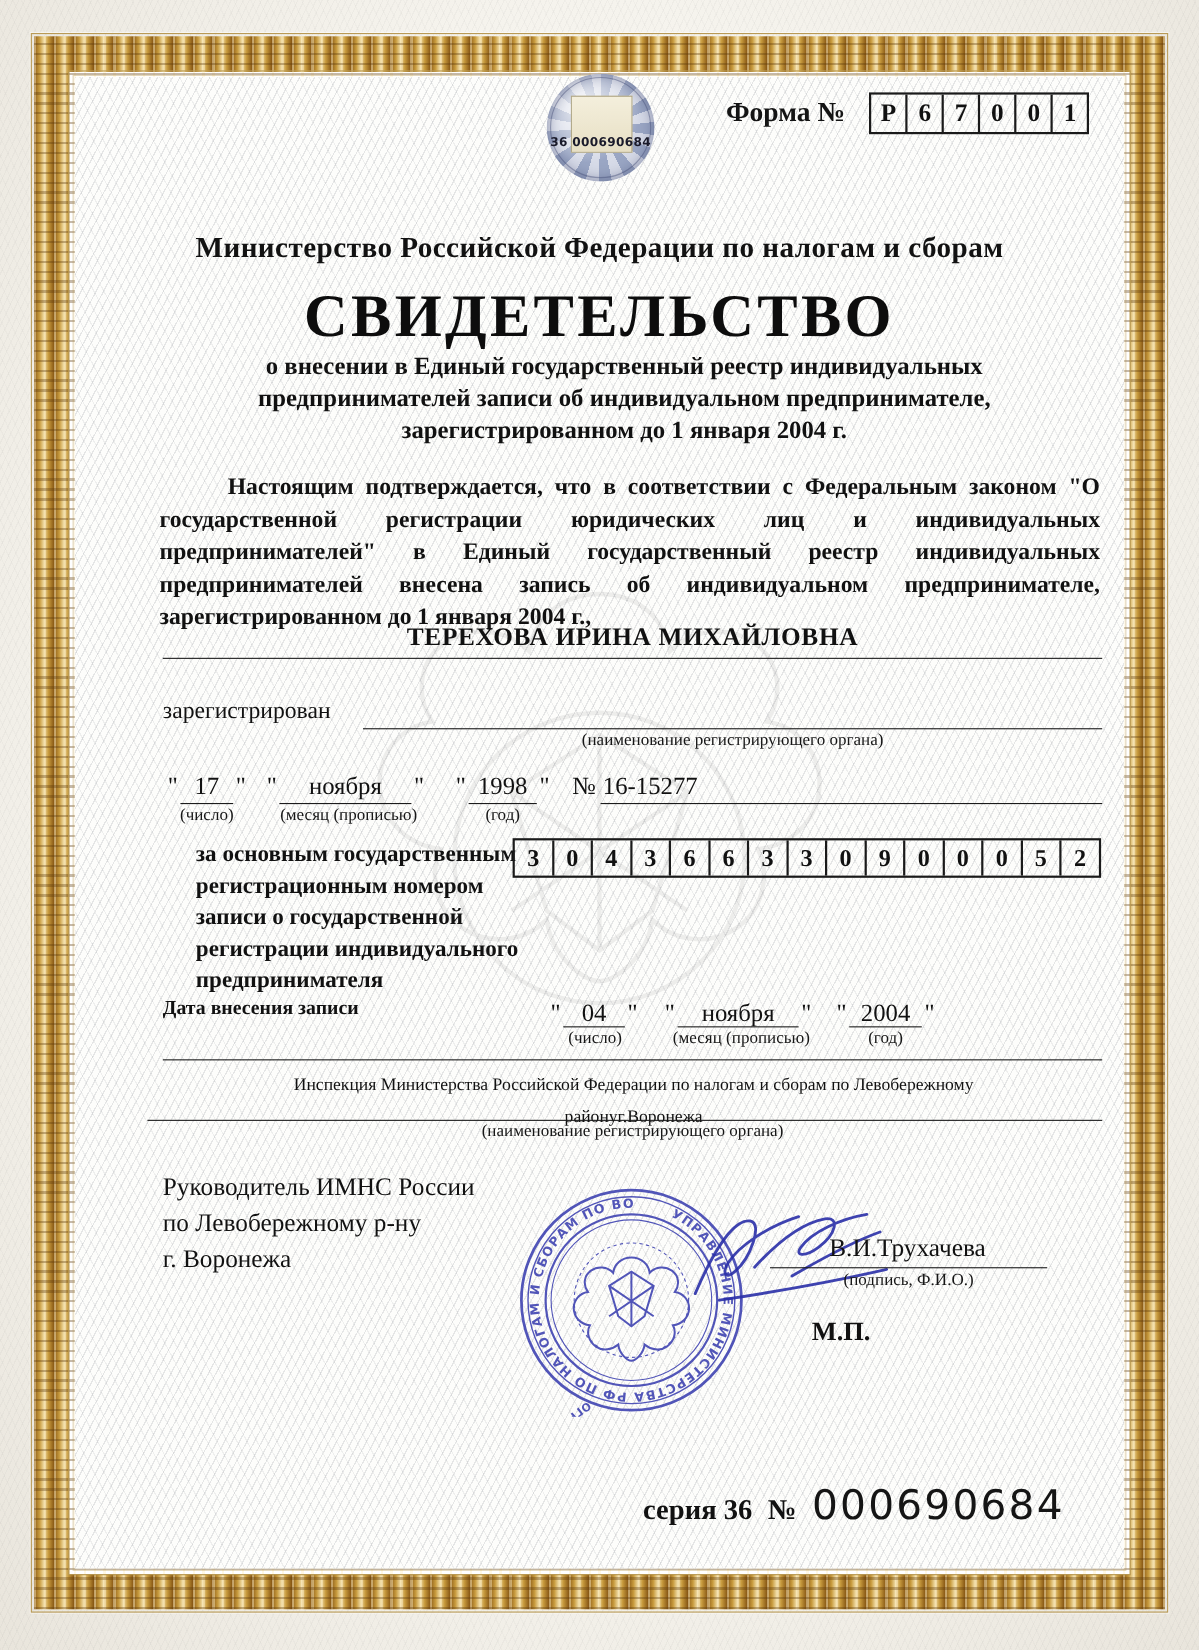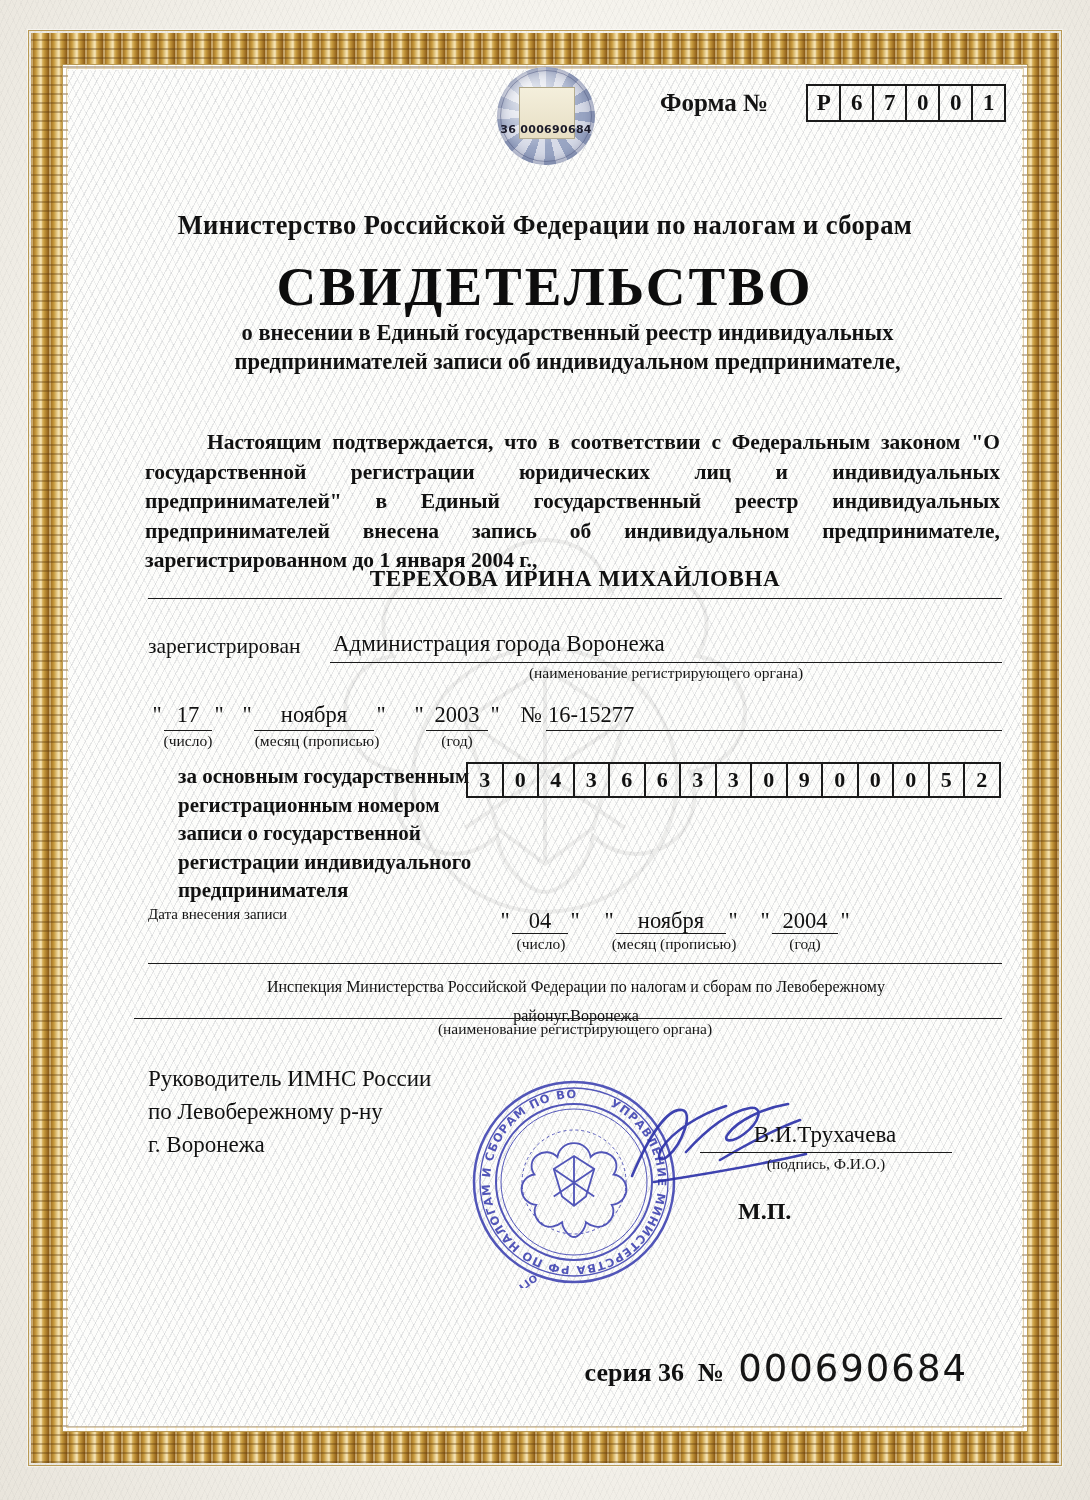--- a/index.html
+++ b/index.html
@@ -84,21 +84,21 @@
   .holo-plate{
     position:absolute;left:22px;top:20px;width:54px;height:50px;
     background:linear-gradient(#f4efdc,#e7dfc4);
     border:1px solid rgba(120,110,70,.5);
   }
   .holo-num{
     position:absolute;left:0;right:0;top:56px;text-align:center;
     font-family:"DejaVu Sans", sans-serif;font-size:11px;font-weight:700;color:#1a1a2a;
     letter-spacing:.3px;
   }
-  .form-row{position:absolute;left:660px;top:84px;display:flex;align-items:center;gap:38px;}
+  .form-row{position:absolute;left:660px;top:84px;display:flex;align-items:center;gap:22px;}
   .form-label{font-size:25px;font-weight:700;color:#141414;font-family:"Liberation Serif",serif;}
   .form-boxes{display:flex;border:2px solid #1a1a1a;}
   .form-boxes span{
     width:31px;height:34px;line-height:34px;text-align:center;
     font-size:23px;font-weight:700;color:#111;
     border-right:2px solid #1a1a1a;
   }
   .form-boxes span:last-child{border-right:none;}
 
   .ministry{
@@ -142,21 +142,21 @@
   }
   .ogrn-boxes{
     position:absolute;left:466px;top:762px;display:flex;border:2px solid #1a1a1a;
   }
   .ogrn-boxes span{
     width:33.5px;height:32px;line-height:32px;text-align:center;
     font-size:22px;font-weight:700;color:#111;border-right:2px solid #1a1a1a;
   }
   .ogrn-boxes span:last-child{border-right:none;}
 
-  .entry-label{position:absolute;left:148px;top:906px;font-size:15px;font-weight:400;color:#111;}
+  .entry-label{position:absolute;left:148px;top:906px;font-size:18px;font-weight:700;color:#111;}
 
   .insp{
     position:absolute;left:150px;right:88px;top:972px;text-align:center;
     font-size:16px;color:#111;line-height:29px;
   }
 
   .sig-title{
     position:absolute;left:148px;top:1062px;font-size:23px;color:#111;line-height:33px;
   }
   .sig-name{position:absolute;left:700px;top:1122px;width:250px;text-align:center;font-size:23px;color:#111;}
@@ -223,49 +223,49 @@
         <span>1</span>
       </div>
     </div>
 
     <div class="ministry">Министерство Российской Федерации по налогам и сборам</div>
     <div class="title">СВИДЕТЕЛЬСТВО</div>
 
     <div class="subtitle">
       <div>о внесении в Единый государственный реестр индивидуальных</div>
       <div>предпринимателей записи об индивидуальном предпринимателе,</div>
+      <div>зарегистрированном до 1 января 2004 г.</div>
     </div>
 
     <div class="body-par">
       <span class="indent">Настоящим подтверждается, что в соответствии с Федеральным законом "О государственной регистрации юридических лиц и индивидуальных предпринимателей" в Единый государственный реестр индивидуальных предпринимателей внесена запись об индивидуальном предпринимателе, зарегистрированном до 1 января 2004 г.,</span>
     </div>
 
     <div class="name-val">ТЕРЕХОВА ИРИНА МИХАЙЛОВНА</div>
     <div class="rule" style="left:148px;right:88px;top:598px;"></div>
 
     <div class="reg-label">зарегистрирован</div>
-    <div class="reg-val">Администрация города Воронежа</div>
     <div class="rule" style="left:330px;right:88px;top:662px;"></div>
     <div class="cap" style="left:330px;right:88px;top:664px;">(наименование регистрирующего органа)</div>
 
     <div>
       <div class="dv" style="left:150px;top:702px;width:14px;">"</div>
       <div class="dv" style="left:164px;top:702px;width:48px;">17</div>
       <div class="rule" style="left:164px;width:48px;top:730px;"></div>
       <div class="dv" style="left:212px;top:702px;width:14px;">"</div>
       <div class="cap" style="left:150px;width:76px;top:732px;">(число)</div>
 
       <div class="dv" style="left:240px;top:702px;width:14px;">"</div>
       <div class="dv" style="left:254px;top:702px;width:120px;">ноября</div>
       <div class="rule" style="left:254px;width:120px;top:730px;"></div>
       <div class="dv" style="left:374px;top:702px;width:14px;">"</div>
       <div class="cap" style="left:232px;width:170px;top:732px;">(месяц (прописью)</div>
 
       <div class="dv" style="left:412px;top:702px;width:14px;">"</div>
-      <div class="dv" style="left:426px;top:702px;width:62px;">2003</div>
+      <div class="dv" style="left:426px;top:702px;width:62px;">1998</div>
       <div class="rule" style="left:426px;width:62px;top:730px;"></div>
       <div class="dv" style="left:488px;top:702px;width:14px;">"</div>
       <div class="cap" style="left:424px;width:66px;top:732px;">(год)</div>
 
       <div class="dv" style="left:518px;top:702px;width:26px;">№</div>
       <div class="dv" style="left:548px;top:702px;width:140px;text-align:left;">16-15277</div>
       <div class="rule" style="left:546px;right:88px;top:730px;"></div>
     </div>
 
     <div class="ogrn-label">за основным государственным регистрационным номером записи о государственной регистрации индивидуального предпринимателя</div>

